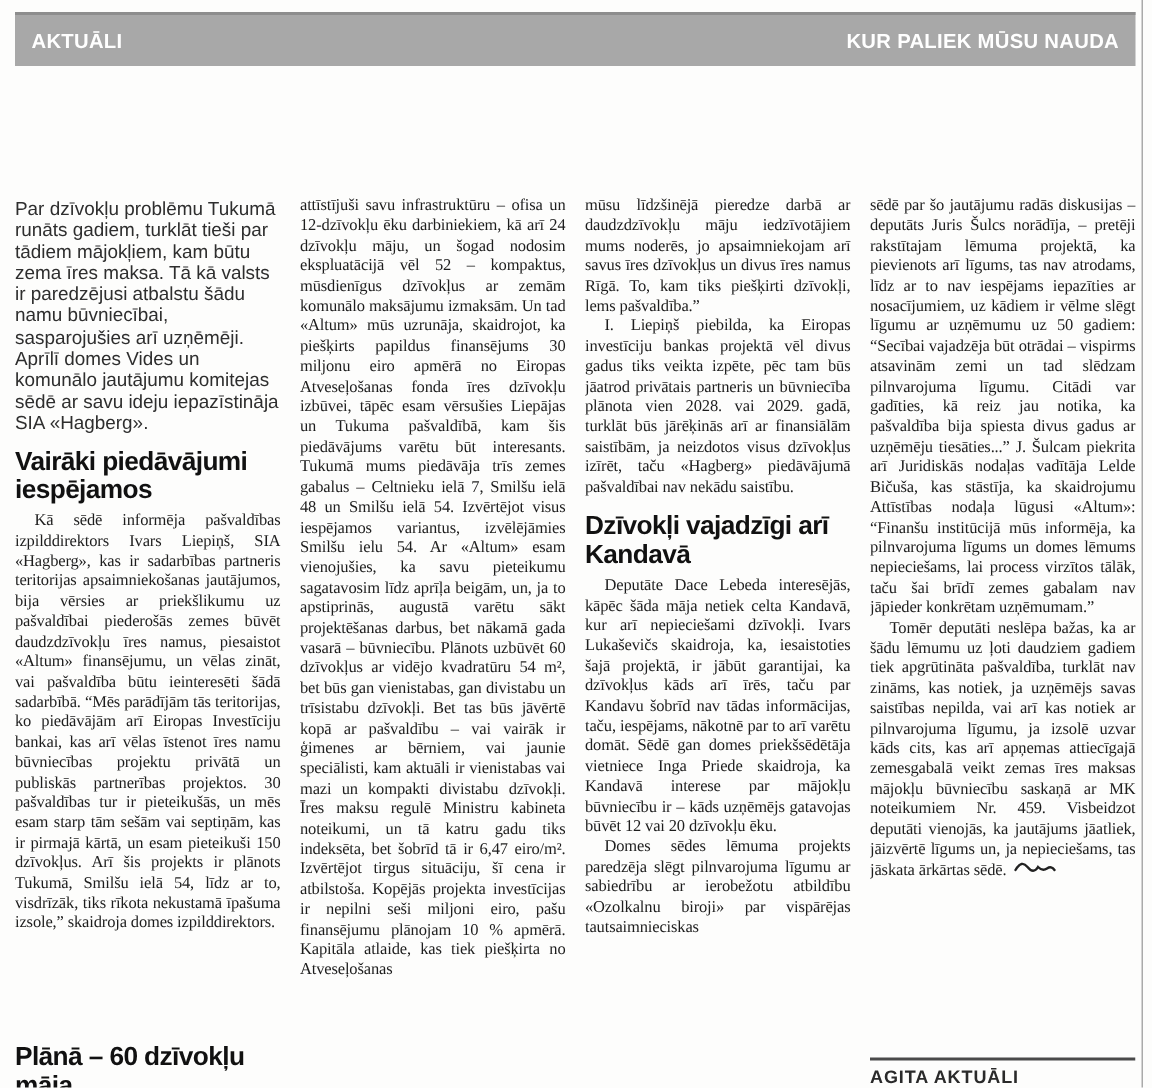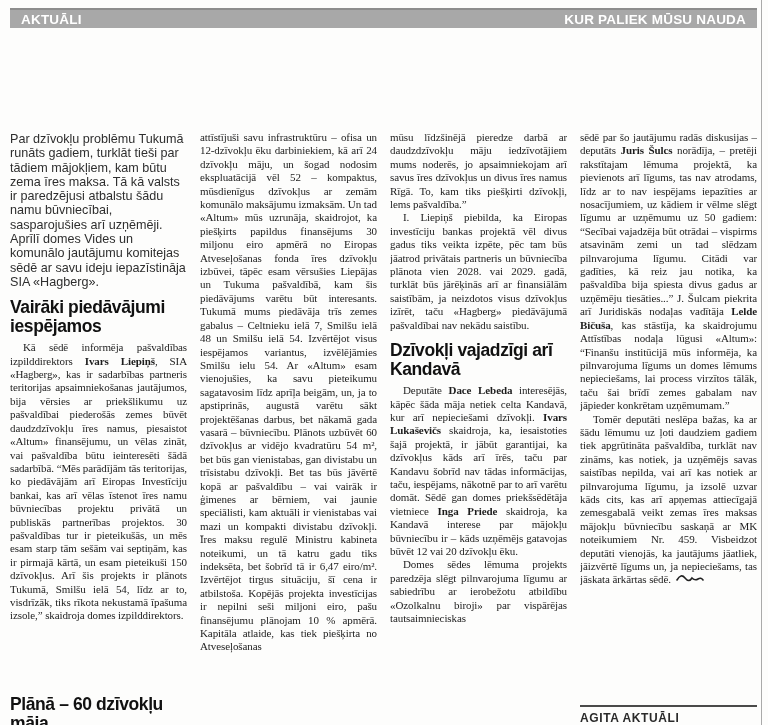--- a/index.html
+++ b/index.html
@@ -2,21 +2,21 @@
 <html lang="lv"><head>
 <meta charset="utf-8">
 <style>
   html,body{margin:0;padding:0;}
   body{
     width:768px;height:725px;overflow:hidden;background:#fdfdfc;
     font-family:"Liberation Serif",serif;color:#1d1d1d;
   }
   .page{position:relative;width:768px;height:725px;}
   .kicker{
-    position:absolute;left:10px;top:8px;width:747px;height:20px;
+    position:absolute;left:10px;top:8px;width:747px;height:36px;
     background:#a8a8a8;border-top:2px solid #8d8d8d;box-sizing:border-box;
     display:flex;justify-content:space-between;align-items:center;
     padding:0 11px;
   }
   .kicker span{
     font-family:"Liberation Sans",sans-serif;font-weight:bold;
     font-size:13.5px;color:#ffffff;letter-spacing:.2px;white-space:nowrap;
   }
   .headline{
     position:absolute;left:8px;top:27px;width:748px;margin:0;
@@ -41,21 +41,21 @@
   }
   h2.subhead.pinned{
     position:absolute;left:0;right:0;bottom:-8px;margin:0;
     background:#fdfdfc;padding-top:5px;
   }
   p.body{
     font-size:11px;line-height:13.4px;letter-spacing:-.1px;
     text-align:justify;margin:0;
   }
   p.body.indent{text-indent:13px;}
-  p.body b{font-weight:bold;}
+  p.body b{font-weight:normal;}
   .byline{
     margin-top:auto;border-top:2px solid #4a4a4a;padding-top:4px;
   }
   .byline-name{
     font-family:"Liberation Sans",sans-serif;font-weight:bold;
     font-size:12px;letter-spacing:.6px;color:#2a2a2a;
   }
   .endmark{margin-left:5px;vertical-align:baseline;}
   .right-rule{
     position:absolute;right:6px;top:0;width:1px;height:725px;background:#aaaaaa;

